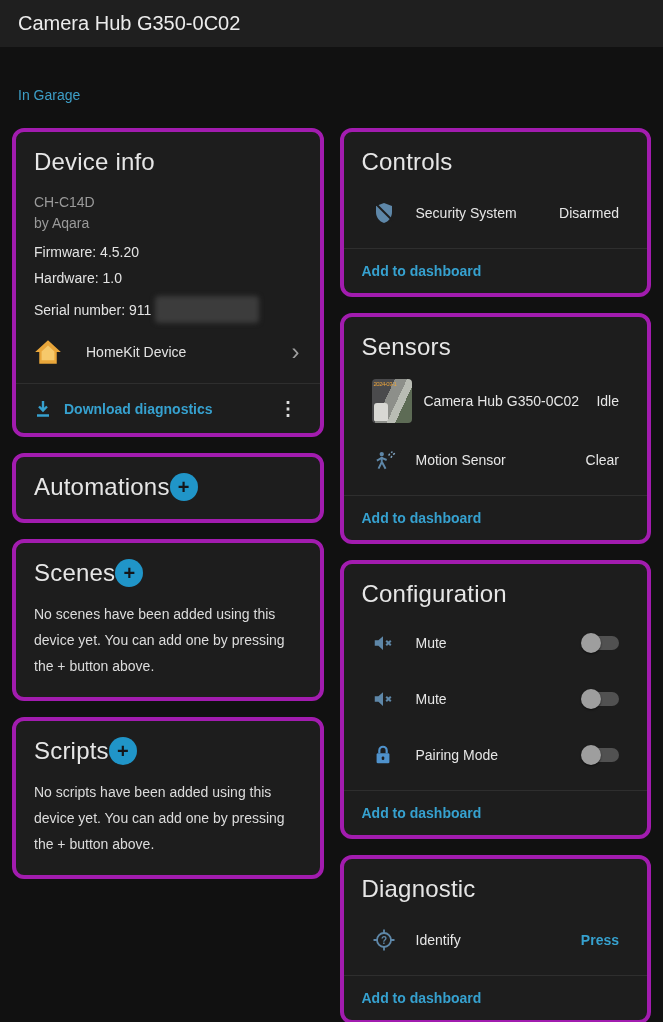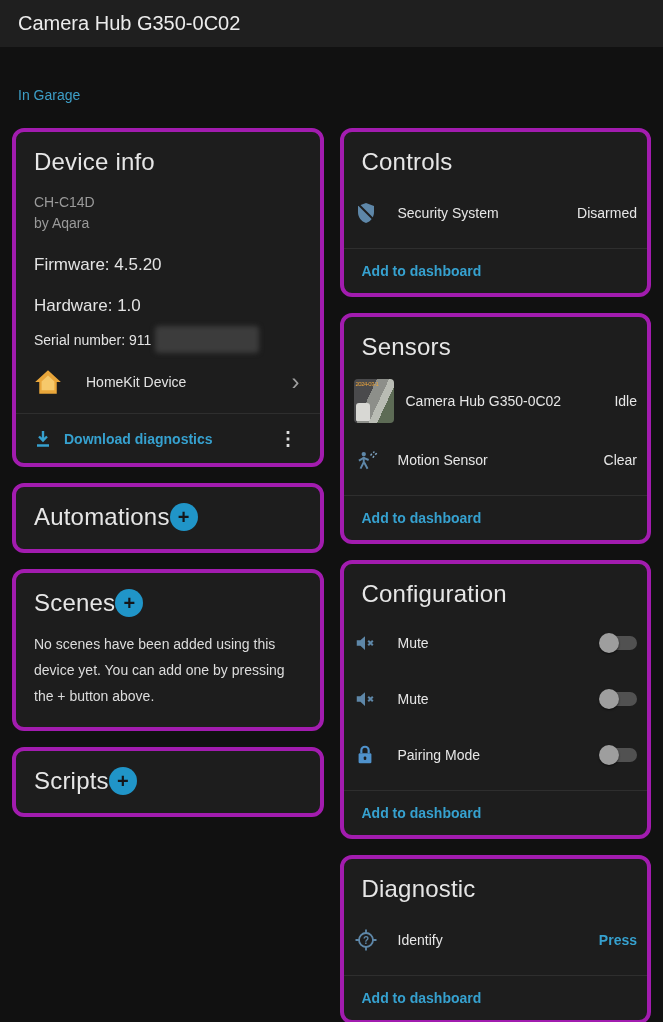--- a/index.html
+++ b/index.html
@@ -36,36 +36,36 @@
   .title-row { display:flex; align-items:center; justify-content:flex-start; }
   .fab {
     width:28px; height:28px; border-radius:50%;
     background:#2095c8; color:#14161a;
     display:flex; align-items:center; justify-content:center;
     font-size:20px; font-weight:700; line-height:1;
     cursor:pointer; user-select:none;
   }
   .muted { color:#9a9a9a; }
   .info-line { font-size:14px; line-height:21px; }
-  .spec { margin-top:21px; font-size:17px; }
+  .spec { margin-top:10px; font-size:14px; }
   .serial-wrap { display:flex; align-items:center; margin-top:10px; font-size:14px;text-align:center; }
   .redaction {
     display:inline-block; width:104px; height:27px;
     background:#3c3c3c; border-radius:4px;
     margin-left:4px; filter:blur(2.5px);
   }
   .hk-row { display:flex; align-items:center; margin-top:16px; cursor:pointer; }
   .hk-label { margin-left:22px; font-size:14px; }
   .chev { margin-left:auto; color:#9e9e9e; font-size:24px; line-height:1; padding-right:2px; }
   .divider { border-top:1px solid #2e2e2e; }
   .diag-row { display:flex; align-items:center; padding:13px 18px; }
   .diag-link { color:#36a1cf; font-size:14px; font-weight:700; margin-left:12px; cursor:pointer; }
   .dots { margin-left:auto; color:#dedede; font-size:19px; font-weight:700; cursor:pointer; padding:0 4px; }
   .empty-text { margin-top:14px; font-size:14px; line-height:26px; color:#dcdcdc; }
-  .entity-row { display:flex; align-items:center; padding:10px 10px; min-height:50px; }
+  .entity-row { display:flex; align-items:center; padding:10px 28px; min-height:50px; }
   .icon-cell { width:40px; display:flex; align-items:center; justify-content:flex-start; flex:0 0 40px; }
   .entity-name { font-size:14px; margin-left:4px; color:#e6e6e6; }
   .entity-state { margin-left:auto; font-size:14px; color:#e6e6e6; text-align:right; }
   .press { color:#36a1cf; font-weight:700; cursor:pointer; }
   .add-dash { padding:14px 18px; color:#36a1cf; font-size:14px; font-weight:700; cursor:pointer; }
   .rows-block { padding-top:6px; padding-bottom:10px; }
   .toggle { position:relative; width:38px; height:20px; margin-left:auto; cursor:pointer; flex:0 0 38px; }
   .toggle .track {
     position:absolute; left:4px; top:3px;
     width:34px; height:14px; border-radius:7px; background:#515151;
@@ -159,20 +159,21 @@
           <p class="empty-text">No scenes have been added using this device yet. You can add one by pressing the + button above.</p>
         </div>
       </section>
 
       <section class="card">
         <div class="card-pad">
           <div class="title-row">
             <h2 class="card-title">Scripts</h2>
             <div class="fab">+</div>
           </div>
+          <p class="empty-text">No scripts have been added using this device yet. You can add one by pressing the + button above.</p>
         </div>
       </section>
 
     </div>
 
     <div class="col">
 
       <section class="card">
         <div class="card-pad" style="padding-bottom:6px;">
           <h2 class="card-title">Controls</h2>

